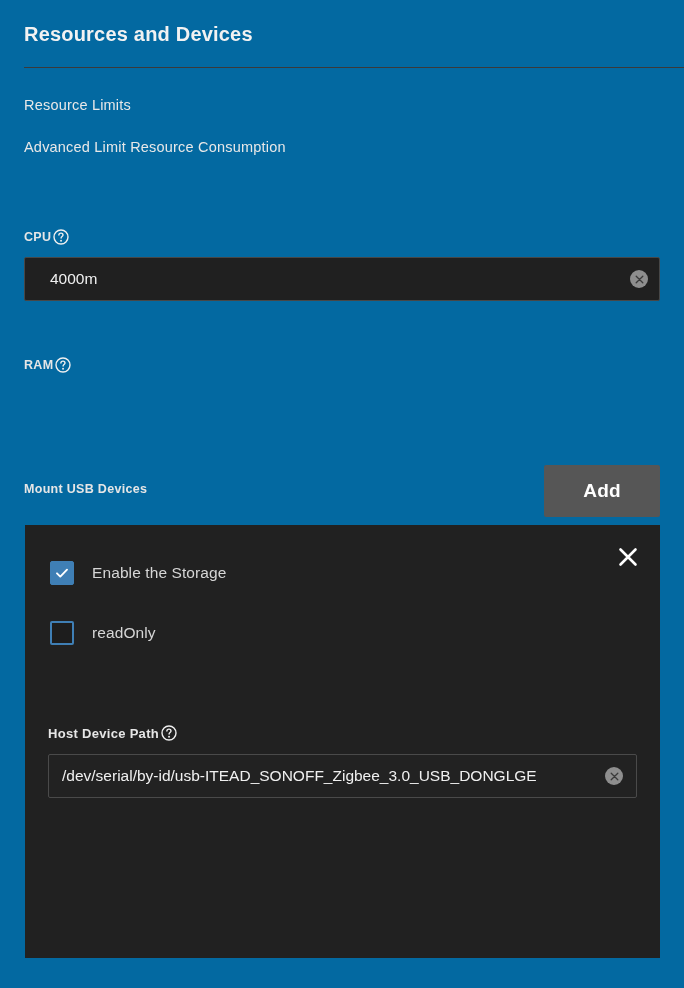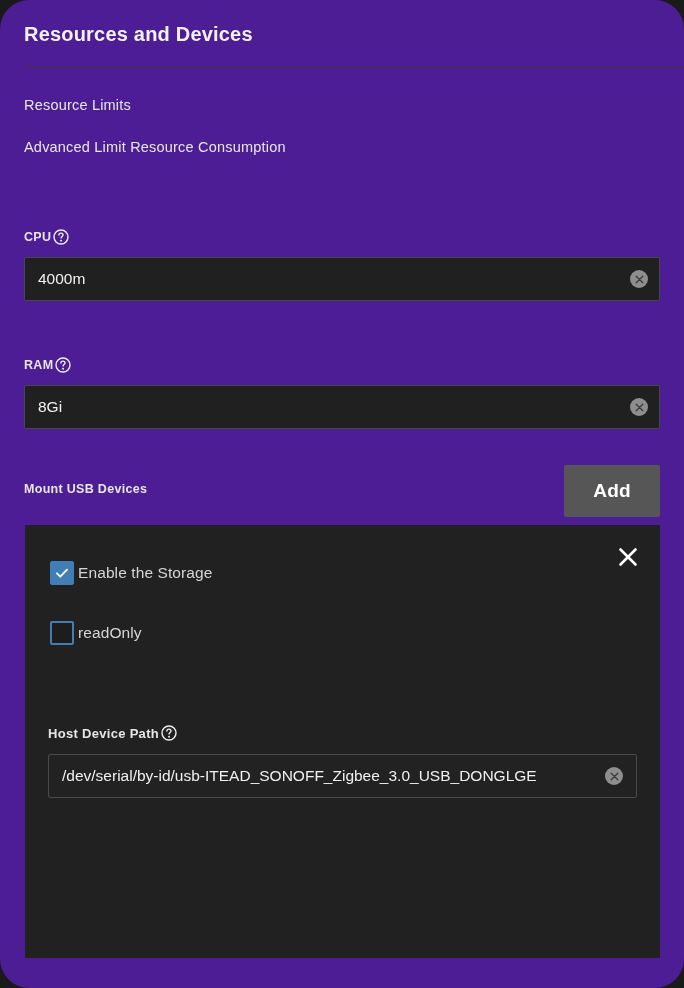--- a/index.html
+++ b/index.html
@@ -9,22 +9,21 @@
     height: 988px;
     background: #1a1a1a;
     font-family: "Liberation Sans", sans-serif;
     overflow: hidden;
   }
 
   .page {
     position: relative;
     width: 684px;
     height: 988px;
-    background: #4c1d95;
-    border-radius: 29px;
+    background: #0369a1;
   }
 
   
   .panel-title {
     position: absolute;
     left: 24px;
     top: 23px;
     font-size: 20px;
     font-weight: bold;
     color: #f2f2f2;
@@ -96,21 +95,21 @@
     position: absolute;
     inset: 0;
     width: 100%;
     height: 100%;
     background: #202020;
     border: 1px solid #474747;
     border-radius: 2px;
     color: #f0f0f0;
     font-family: "Liberation Sans", sans-serif;
     font-size: 15.5px;
-    padding: 0 38px 0 13px;
+    padding: 0 38px 0 25px;
     outline: none;
     overflow: hidden;
     text-overflow: clip;
     white-space: nowrap;
   }
   .input-box::placeholder { color: #7d7d7d; }
 
   .clear-icon {
     position: absolute;
     top: 50%;
@@ -141,21 +140,21 @@
     top: 17px;
     font-size: 12.5px;
     font-weight: bold;
     color: #e6e6e6;
     letter-spacing: .3px;
   }
   .add-button {
     position: absolute;
     right: 0;
     top: 0;
-    width: 96px;
+    width: 116px;
     height: 52px;
     background: #565656;
     border: none;
     border-radius: 2px;
     color: #ffffff;
     font-family: "Liberation Sans", sans-serif;
     font-size: 19px;
     font-weight: bold;
     cursor: pointer;
     letter-spacing: .2px;
@@ -182,21 +181,21 @@
     cursor: pointer;
   }
   .card-close svg { display: block; }
 
   
   .check-row {
     position: absolute;
     left: 25px;
     display: flex;
     align-items: center;
-    gap: 4px;
+    gap: 18px;
     cursor: pointer;
   }
   .check-row.r1 { top: 36px; }
   .check-row.r2 { top: 96px; justify-content: space-between; }
 
   .checkbox {
     width: 24px;
     height: 24px;
     border-radius: 2px;
     flex: none;
@@ -274,28 +273,20 @@
   </div>
 
   <div class="field ram">
     <div class="field-label-row">
       <span class="field-label">RAM</span>
       <span class="help-icon">
         <svg width="16" height="16" viewBox="0 0 16 16">
           <circle cx="8" cy="8" r="7" fill="none" stroke="#f0f0f0" stroke-width="1.4"></circle>
           <path d="M5.9 6.1c0-1.2 1-2 2.1-2s2 .8 2 1.9c0 1.5-1.9 1.5-1.9 3" fill="none" stroke="#f0f0f0" stroke-width="1.4" stroke-linecap="round"></path>
           <circle cx="8.05" cy="11.7" r="0.95" fill="#f0f0f0"></circle>
-        </svg>
-      </span>
-    </div>
-    <div class="input-wrap">
-      <input class="input-box" type="text" value="8Gi" style="">
-      <span class="clear-icon">
-        <svg width="11" height="11" viewBox="0 0 11 11">
-          <path d="M2.2 2.2 L8.8 8.8 M8.8 2.2 L2.2 8.8" stroke="#3a3a3a" stroke-width="1.3" stroke-linecap="round"></path>
         </svg>
       </span>
     </div>
   </div>
 
   <div class="mount-row">
     <span class="mount-label">Mount USB Devices</span>
     <button class="add-button">Add</button>
   </div>
 

